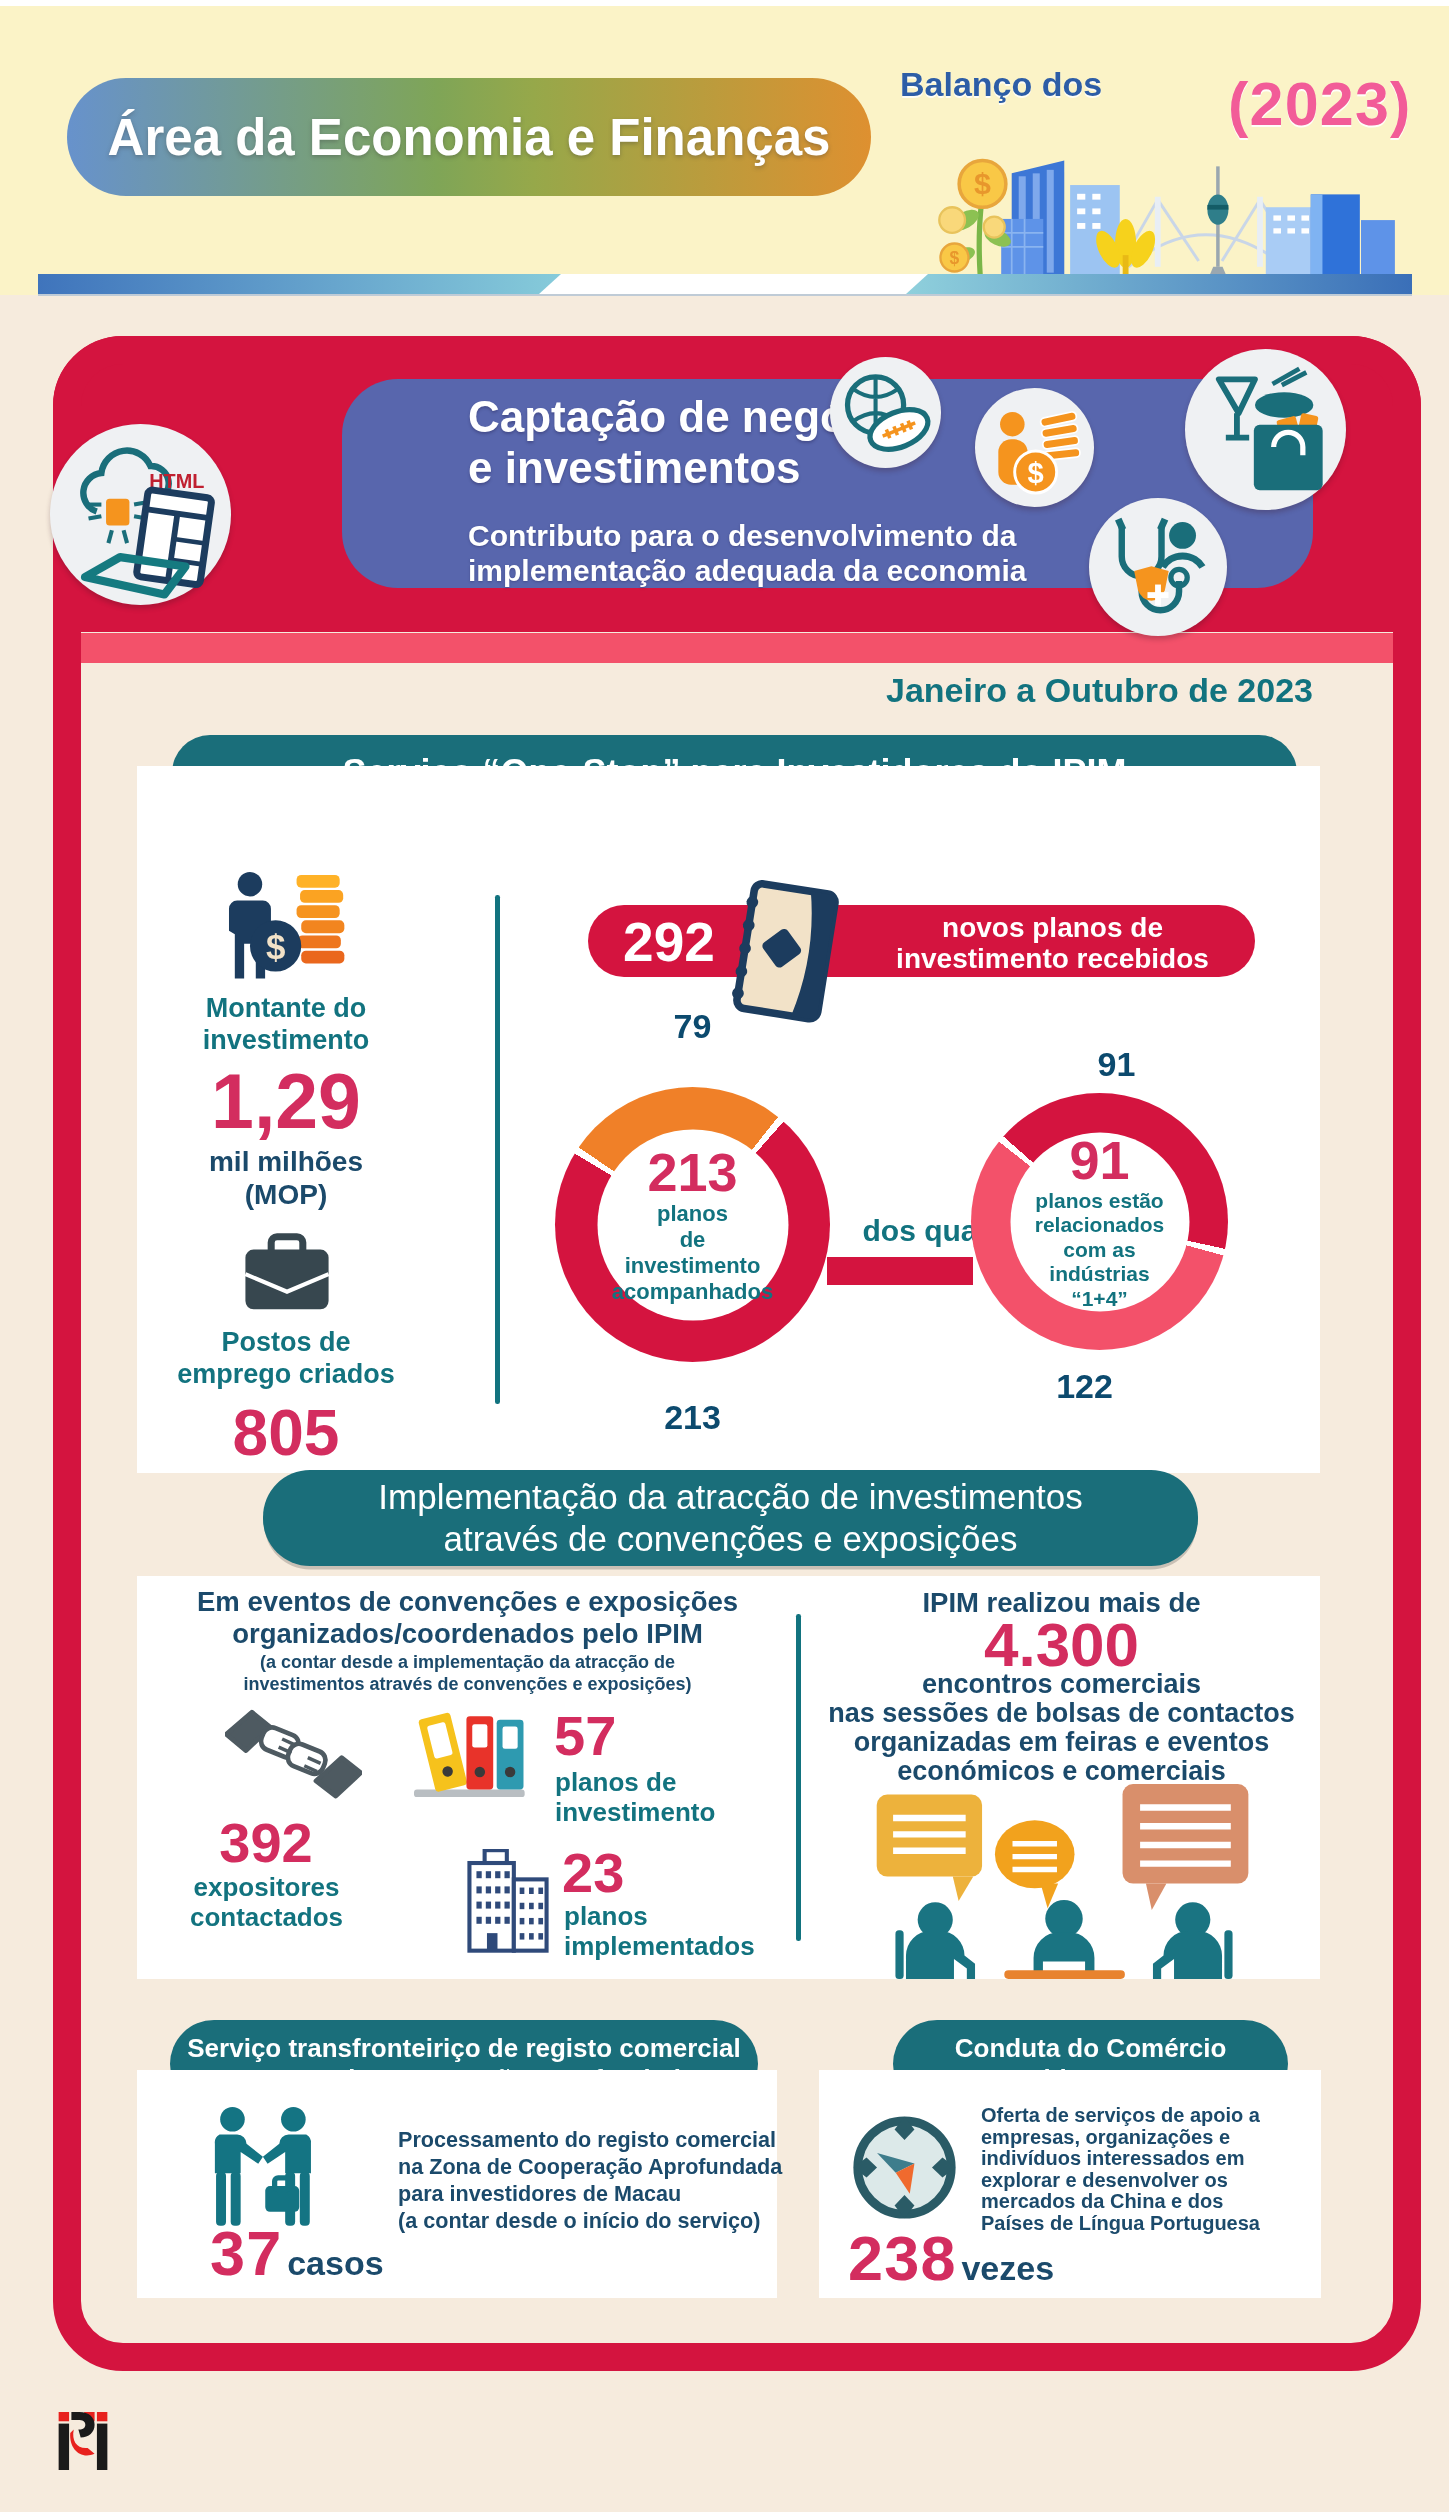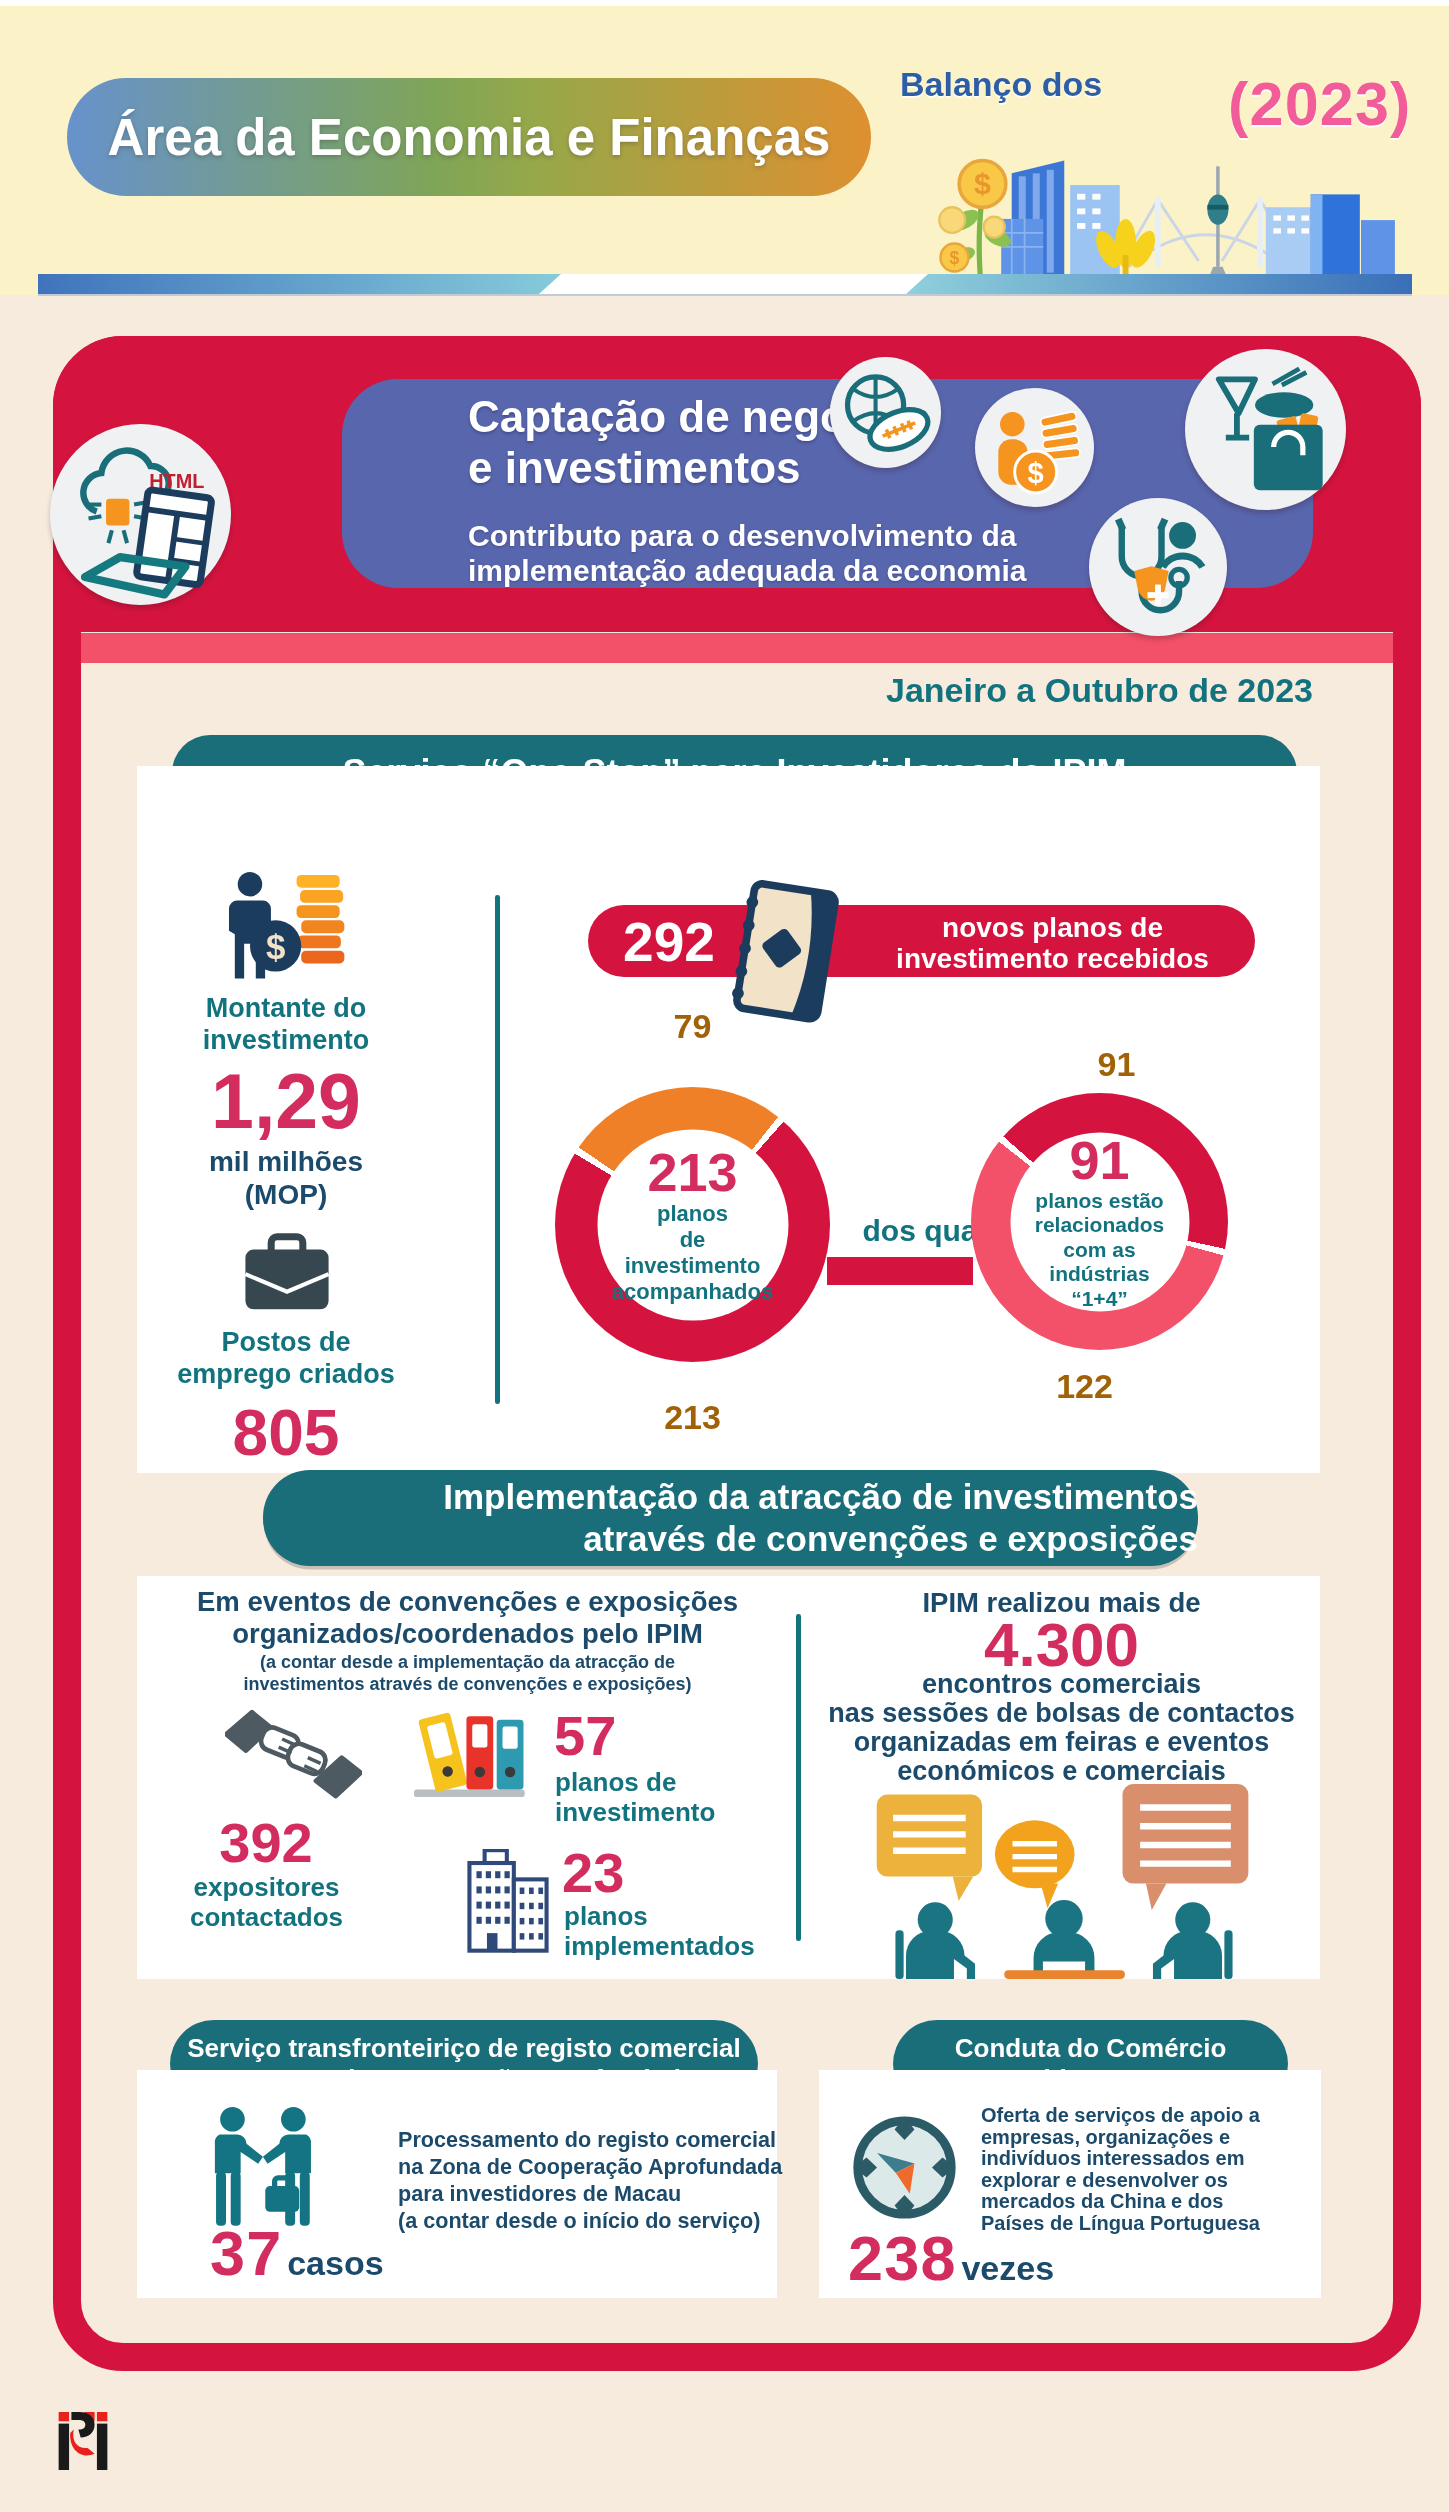--- a/index.html
+++ b/index.html
@@ -68,41 +68,41 @@
   #case-icon{left:243px;top:1232px;width:88px;height:82px;}
   #jobs-label{left:140px;top:1326px;width:292px;}
   #jobs-value{left:140px;top:1396px;width:292px;font-size:64px;}
   #divider1{left:495px;top:895px;width:4.7px;height:509px;background:#12737F;border-radius:2.3px;}
 
   #red-pill{left:588px;top:905px;width:667px;height:72px;border-radius:36px;background:#D4143F;}
   #rp-value{left:602px;top:910px;width:134px;color:#fff;font-size:55px;font-weight:800;}
   #notebook-icon{left:732px;top:880px;width:108px;height:146px;}
   #rp-text{left:848px;top:912px;width:409px;color:#fff;font-size:28px;font-weight:800;line-height:31px;text-align:center;}
 
-  .black-label{color:#a16207;font-size:34px;font-weight:800;}
+  .black-label{color:#0c4a6e;font-size:34px;font-weight:800;}
   #lbl-79{left:634px;top:1007px;width:117px;}
   #lbl-91{left:1058px;top:1045px;width:117px;}
   #lbl-213{left:634px;top:1398px;width:117px;}
   #lbl-122{left:1026px;top:1367px;width:117px;}
 
   .donut{border-radius:50%;position:absolute;}
   .donut::after{content:"";position:absolute;left:50%;top:50%;transform:translate(-50%,-50%);background:#fff;border-radius:50%;}
   #donut-left{left:555px;top:1087px;width:275px;height:275px;}
   #donut-left::after{width:191px;height:191px;}
   #donut-right{left:971px;top:1093px;width:257px;height:257px;}
   #donut-right::after{width:179px;height:179px;}
   .donut-center{position:absolute;left:0;top:0;width:100%;height:100%;display:flex;flex-direction:column;align-items:center;justify-content:center;z-index:2;}
   .donut-center .dval{font-size:54px;font-weight:800;color:#D32D5F;line-height:57px;}
   .donut-center .dlines{color:#12737F;font-size:22px;font-weight:800;line-height:26px;text-align:center;}
   #donut-right .dlines{font-size:21px;line-height:24.6px;}
   #connector{left:827px;top:1257px;width:146px;height:28px;background:#D4143F;}
   #dos-quais{left:845px;top:1214px;width:175px;color:#12737F;font-size:30px;font-weight:800;}
 
   
-  #pill-mice{left:263px;top:1470px;width:935px;height:96px;font-size:35px;font-weight:700;line-height:42px;align-items:flex-end;}
+  #pill-mice{left:263px;top:1470px;width:935px;height:96px;font-size:35px;font-weight:400;line-height:42px;}
   #card2{left:137px;top:1576px;width:1183px;height:403px;}
   #divider2{left:796px;top:1614px;width:4.7px;height:327px;background:#12737F;border-radius:2.3px;}
   #mice-head{left:149px;top:1586px;width:637px;color:#1B4A6B;font-size:27.5px;font-weight:800;line-height:32px;}
   #mice-note{left:149px;top:1652px;width:637px;color:#1B4A6B;font-size:18px;font-weight:700;line-height:21.6px;text-align:center;}
   #handshake-icon{left:225px;top:1704px;width:137px;height:102px;}
   #folders-icon{left:409px;top:1701px;width:123px;height:99px;}
   #v57{left:554px;top:1703px;width:175px;font-size:56px;}
   #v57-label{left:555px;top:1767px;width:205px;text-align:left;font-size:26px;line-height:30px;}
   #v392{left:193px;top:1810px;width:146px;font-size:56px;}
   #v392-label{left:164px;top:1872px;width:205px;font-size:26px;line-height:30px;}

